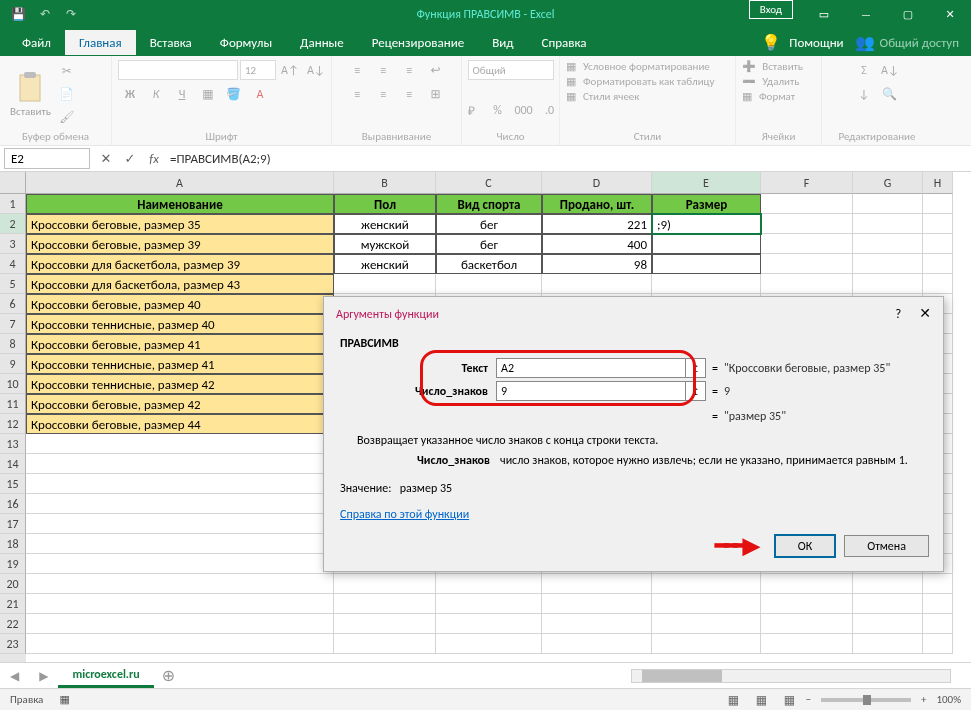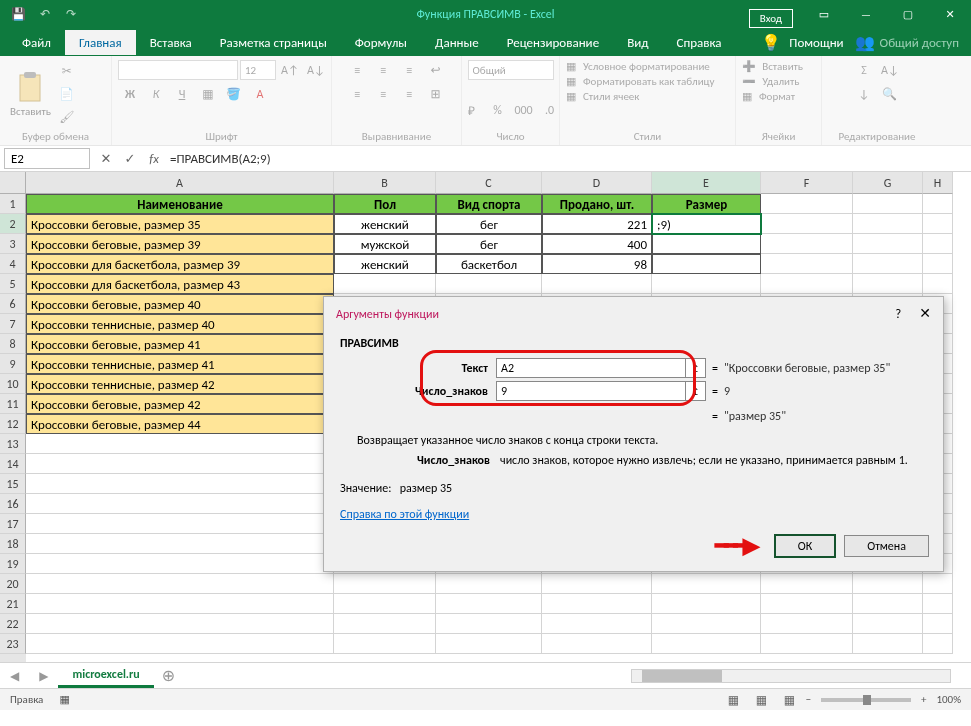--- a/index.html
+++ b/index.html
@@ -1,21 +1,21 @@
 <!DOCTYPE html>
 <html><head>
 <meta charset="utf-8">
 <style>
 *{box-sizing:border-box;margin:0;padding:0;font-family:"Segoe UI",Calibri,Arial,sans-serif;}
 body{background:#fff;width:971px;height:726px;overflow:hidden;position:relative;}
 .titlebar{background:#0e7a3e;height:28px;display:flex;align-items:center;color:#fff;font-size:12px;position:relative;}
 .qat{display:flex;gap:4px;padding:0 8px;align-items:center;}
 .qat-btn{width:22px;height:22px;display:flex;align-items:center;justify-content:center;color:#b8dbc8;}
 .app-title{position:absolute;left:50%;transform:translateX(-50%);color:#5eead4;}
-.win-controls{position:absolute;right:0;display:flex;height:100%;align-items:flex-end;}
+.win-controls{position:absolute;right:0;display:flex;height:100%;align-items:flex-start;}
 .win-btn{width:42px;height:100%;display:flex;align-items:center;justify-content:center;color:#fff;font-size:11px;}
 .login-btn{border:1px solid #fff;padding:2px 10px;font-size:11px;margin-right:10px;}
 .menubar{background:#0e7a3e;height:28px;display:flex;align-items:center;padding-left:8px;}
 .tab{padding:5px 14px;color:#fff;font-size:13px;cursor:pointer;}
 .tab.active{background:#f3f3f3;color:#0369a1;}
 .menubar-right{margin-left:auto;display:flex;align-items:center;padding-right:8px;}
 .ribbon{background:#f3f3f3;height:90px;border-bottom:1px solid #d4d4d4;display:flex;position:relative;}
 .ribbon-group{border-right:1px solid #e0e0e0;display:flex;flex-direction:column;padding:4px 6px 2px 6px;}
 .ribbon-group-content{flex:1;display:flex;align-items:center;}
 .ribbon-label{font-size:11px;color:#666;text-align:center;padding-top:2px;}
@@ -62,21 +62,21 @@
 .arg-result{color:#333;}
 .highlight-oval{position:absolute;border:3px solid #e31010;border-radius:16px;pointer-events:none;}
 .desc-line{margin:10px 4px 6px 4px;padding-left:17px;}
 .desc-arg{display:flex;margin:4px 4px;}
 .desc-arg-name{width:160px;text-align:right;font-weight:bold;padding-right:10px;}
 .desc-arg-text{flex:1;}
 .value-line{margin:14px 4px 4px 4px;}
 .help-link{color:#0066cc;text-decoration:underline;margin:8px 4px;display:inline-block;cursor:pointer;}
 .dialog-buttons{position:absolute;right:14px;bottom:12px;display:flex;gap:8px;align-items:center;}
 .dlg-btn{border:1px solid #888;background:#e7e7e7;padding:3px 22px;font-size:12px;cursor:pointer;}
-.dlg-btn.ok{border:2px solid #14532d;}
+.dlg-btn.ok{border:2px solid #0369a1;}
 .arrow{color:#e31010;font-size:22px;font-weight:bold;margin-right:10px;letter-spacing:-4px;}
 .sheet-tabs{height:26px;background:#fff;border-top:1px solid #d4d4d4;display:flex;align-items:center;font-size:12px;}
 .sheet-nav{padding:0 10px;color:#999;}
 .sheet-tab{padding:4px 14px;color:#444;cursor:pointer;}
 .sheet-tab.active{border-bottom:3px solid #0e7a3e;font-weight:bold;color:#137c41;background:#fff;}
 .sheet-add{padding:0 8px;color:#999;font-size:16px;cursor:pointer;}
 .hscroll{margin-left:auto;width:320px;height:14px;background:#f0f0f0;border:1px solid #d0d0d0;position:relative;margin-right:20px;}
 .hscroll-thumb{position:absolute;left:10px;width:80px;height:100%;background:#c0c0c0;}
 .statusbar{height:22px;background:#f3f3f3;border-top:1px solid #d4d4d4;display:flex;align-items:center;font-size:11px;color:#555;padding:0 10px;}
 .status-right{margin-left:auto;display:flex;gap:4px;align-items:center;}
@@ -100,21 +100,20 @@
     <div class="win-btn">—</div>
     <div class="win-btn">▢</div>
     <div class="win-btn">✕</div>
   </div>
 </div>
 
 <div class="menubar">
   <div class="tab">Файл</div>
   <div class="tab active">Главная</div>
   <div class="tab">Вставка</div>
-  <div class="tab">Разметка страницы</div>
   <div class="tab">Формулы</div>
   <div class="tab">Данные</div>
   <div class="tab">Рецензирование</div>
   <div class="tab">Вид</div>
   <div class="tab">Справка</div>
   <div class="menubar-right">
     <span style="color:#fff;margin-right:4px">💡</span>
     <span class="tab" style="padding:5px 4px">Помощни</span>
     <span style="color:#9acfb3;margin-left:8px">👥</span>
     <span class="tab" style="color:#9acfb3;padding:5px 4px">Общий доступ</span>

